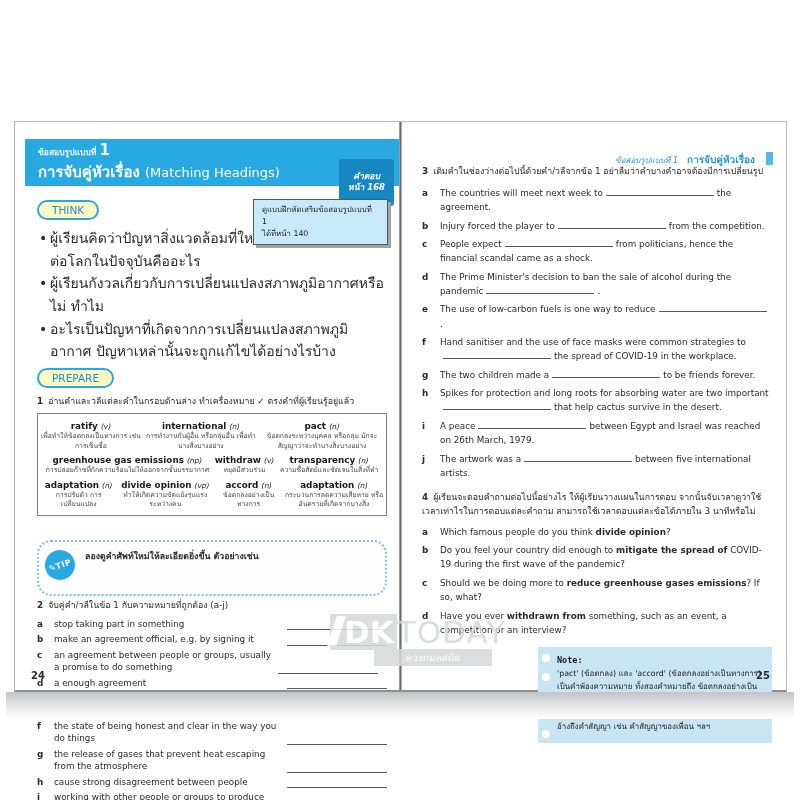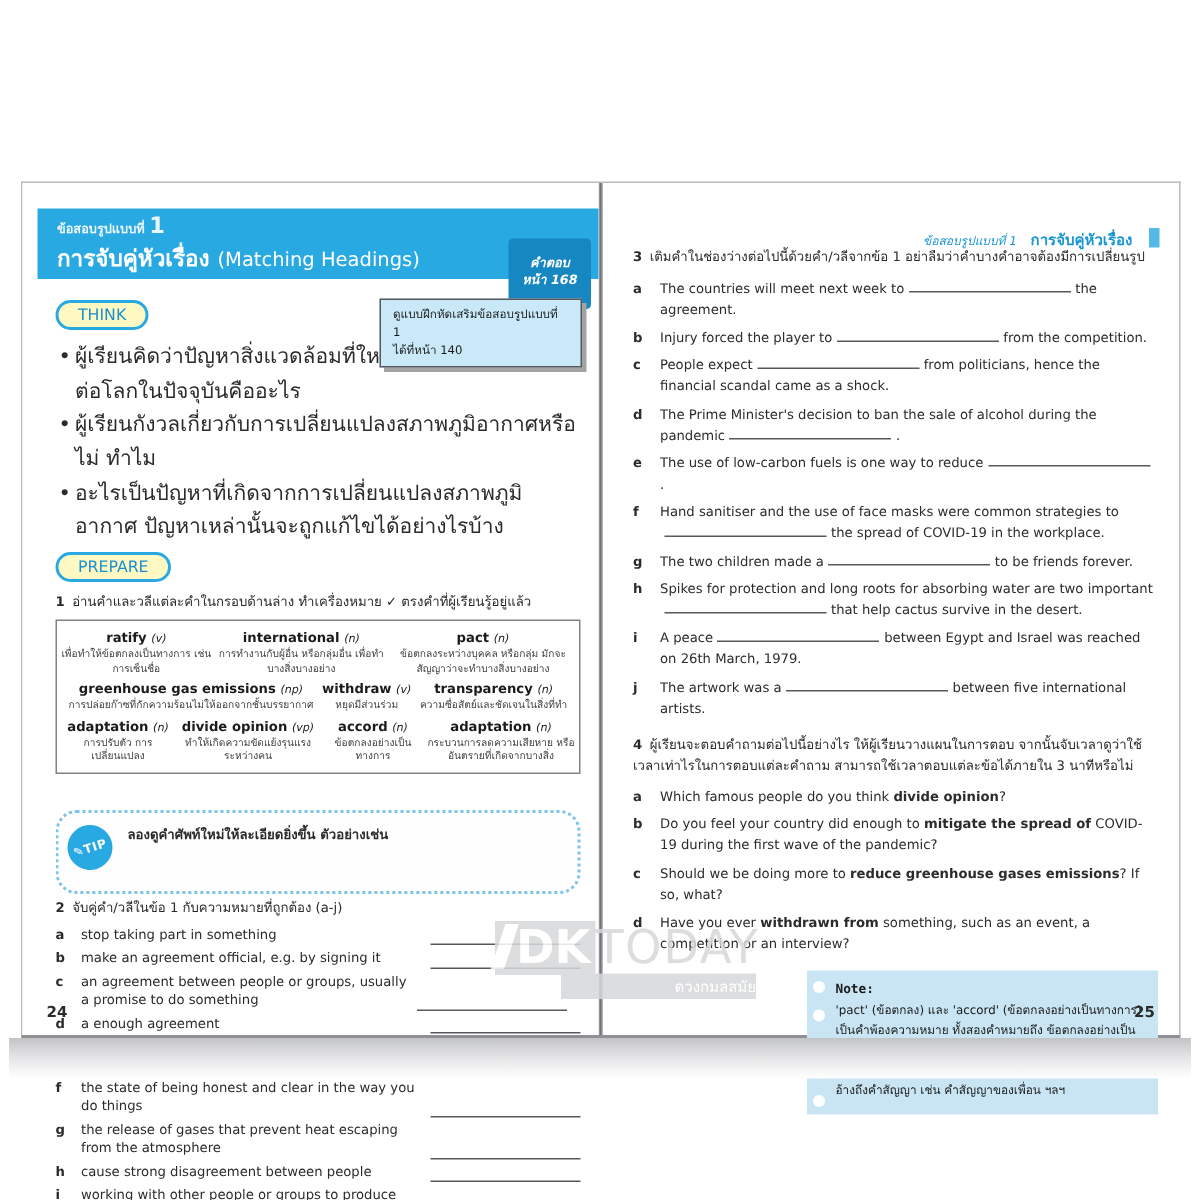--- a/index.html
+++ b/index.html
@@ -77,22 +77,22 @@
   .hole{position:absolute;left:4px;width:8px;height:8px;border-radius:50%;background:#fff}
 
   
   .wm{position:absolute;left:330px;top:617px;z-index:5;opacity:.85;pointer-events:none}
   .wm-top{font-size:31px;font-weight:bold;line-height:1;white-space:nowrap;
         font-family:"DejaVu Sans","Liberation Sans",sans-serif}
   .wm-dk{color:#fff;background:#d7d8da;padding:0 3px 0 14px;position:relative}
   .wm-dk::before{content:"";position:absolute;left:2px;top:2px;width:9px;height:30px;
         background:#fff;transform:skewX(-18deg)}
   .wm-today{color:#d7d8da;letter-spacing:1px;font-weight:normal}
-  .wm-bar{margin:1px 0 0 44px;width:130px;background:#d7d8da;color:#fff;
-        font-size:10px;text-align:right;padding:1px 0}
+  .wm-bar{margin:1px 0 0 44px;width:118px;background:#d7d8da;color:#fff;
+        font-size:10px;text-align:center;padding:1px 0}
 </style>
 </head>
 <body>
 
 <div class="book">
 
   <div class="page left">
 
     <div class="lp-header">
       <div class="lp-kicker">

